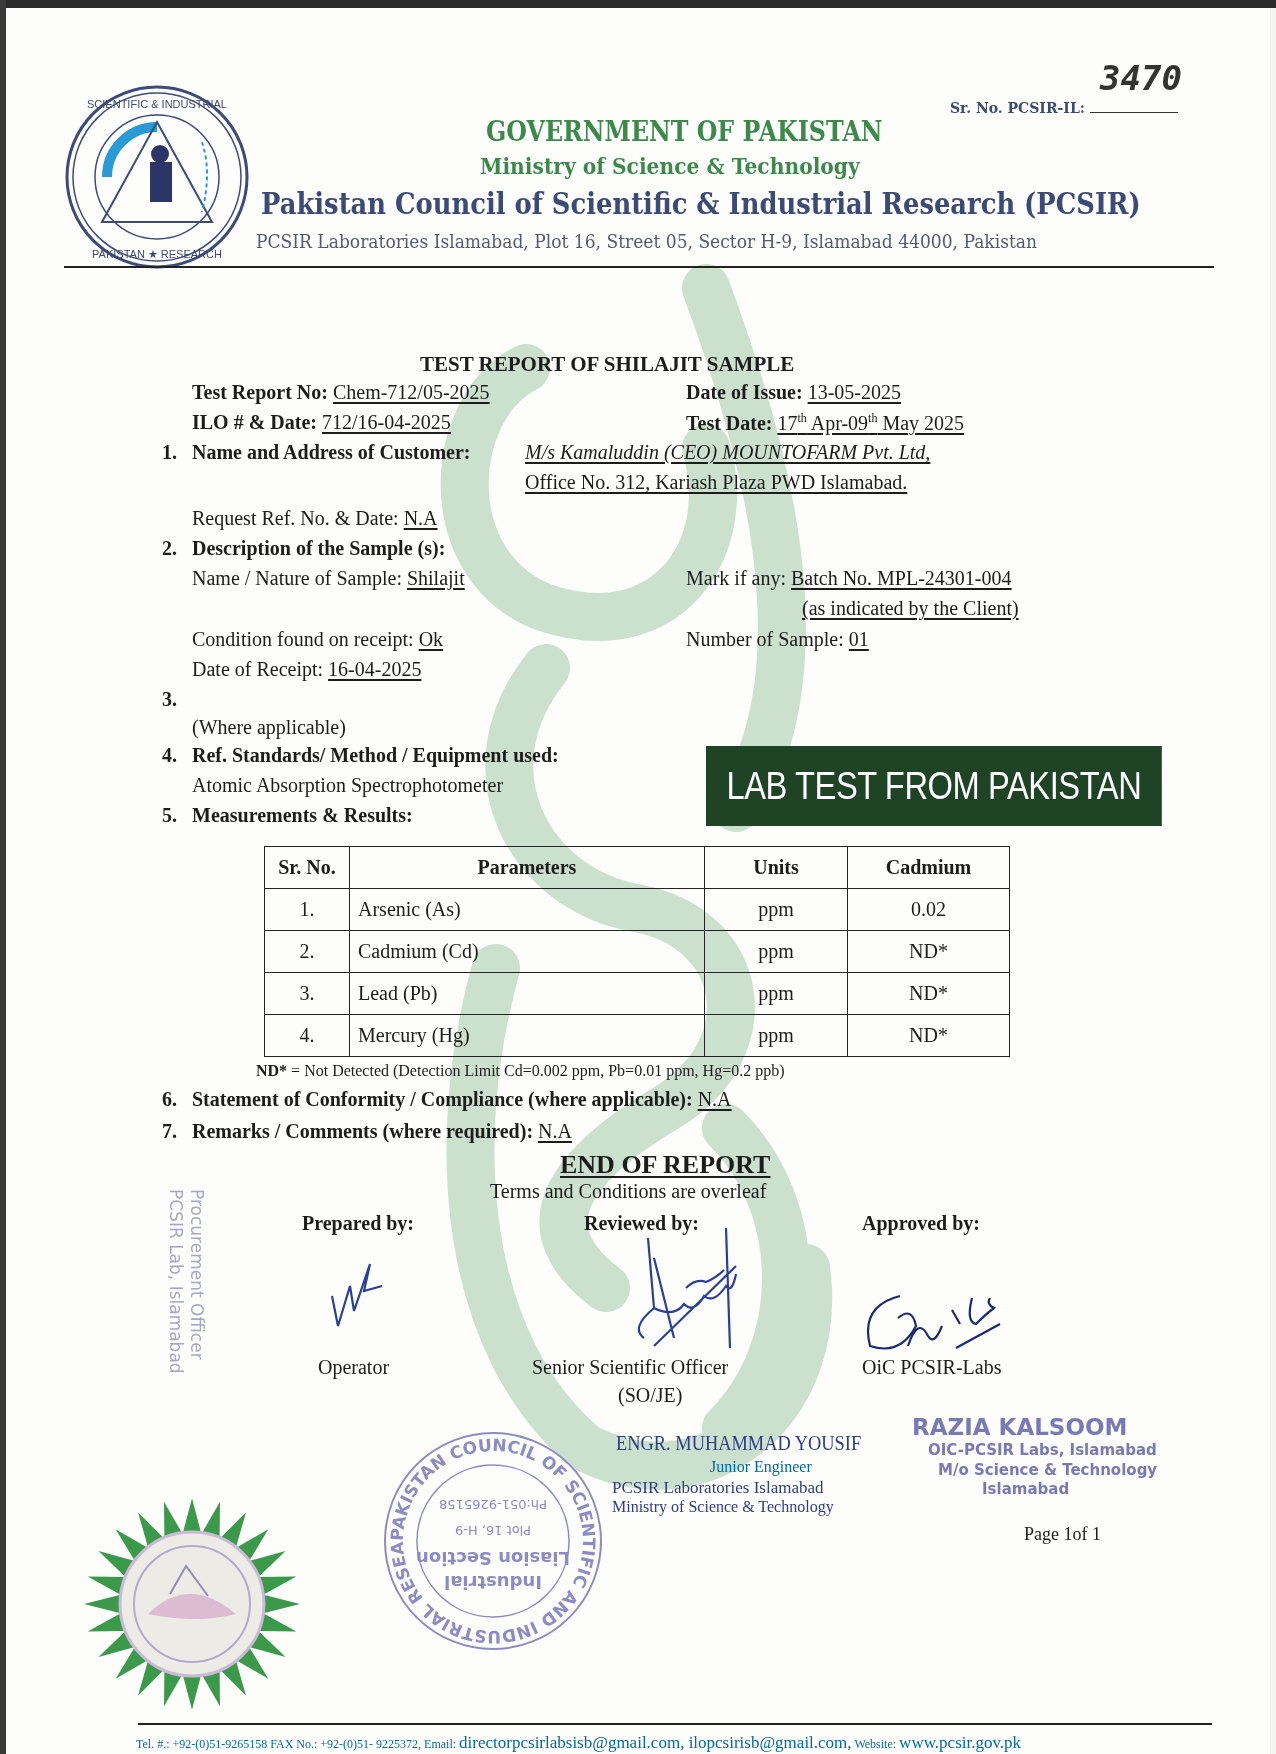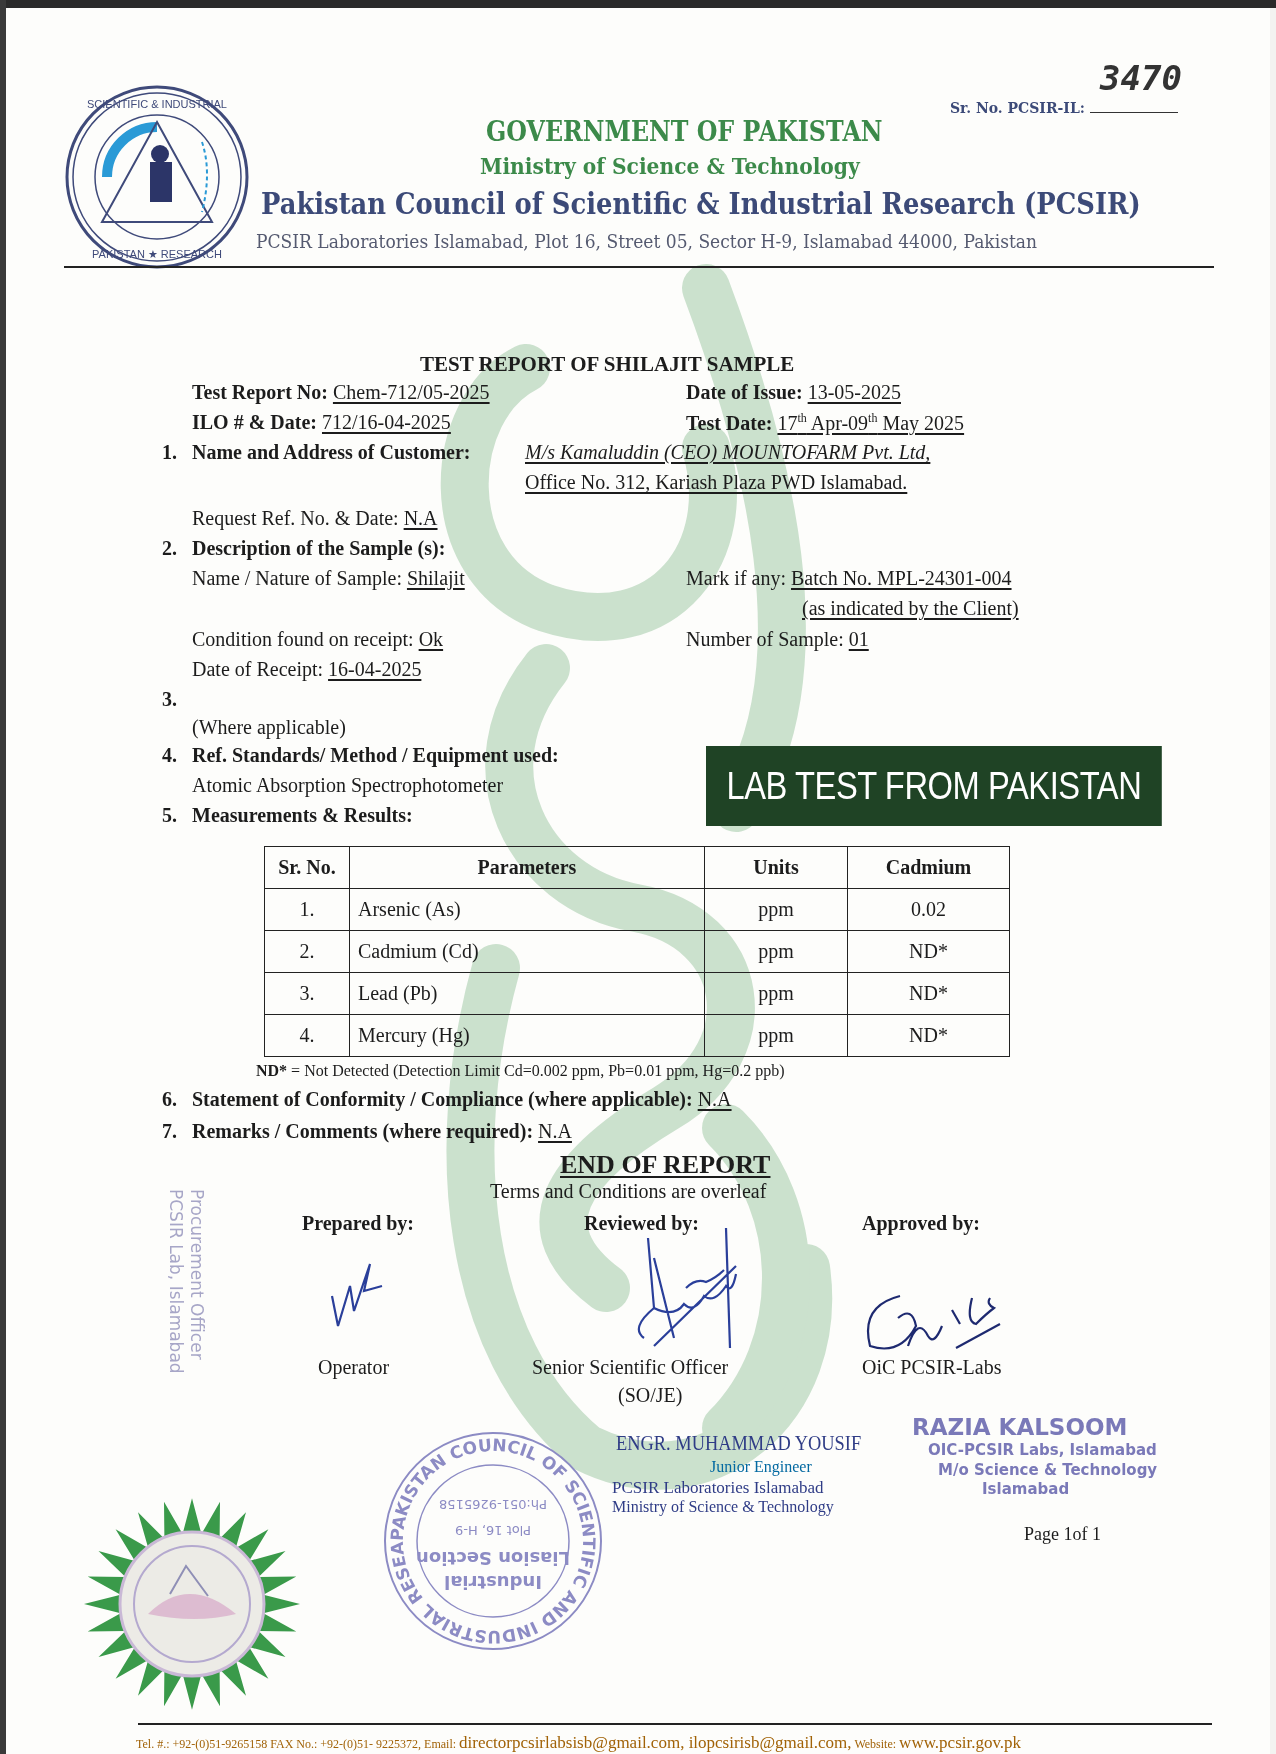--- a/index.html
+++ b/index.html
@@ -17,21 +17,21 @@
   .t20 { font-size:20px; }
   .lbl { font-weight:bold; font-size:20px; }
   table.res { position:absolute; left:258px; top:838px; border-collapse:collapse; font-size:20px; }
   table.res td, table.res th { border:1.5px solid #222; height:41px; padding:0 8px; }
   table.res th { font-weight:bold; }
   .banner { position:absolute; left:700px; top:738px; width:455px; height:80px; background:#1f4325;
             color:#fff; font-family:"Liberation Sans", sans-serif; font-size:38px; letter-spacing:-0.5px;
             display:flex; align-items:center; justify-content:center; transform:scaleX(0.86); transform-origin:left center; width:530px; }
   .stamp-text { color:#7a79b8; font-family:"DejaVu Sans", sans-serif; font-weight:bold; text-align:center; }
   .sig { stroke:#2a3f9a; fill:none; stroke-width:2.2; }
-  .footer { position:absolute; left:130px; top:1725px; font-size:12px; color:#a16207; white-space:nowrap; }
+  .footer { position:absolute; left:130px; top:1725px; font-size:12px; color:#0369a1; white-space:nowrap; }
   .footer .big { font-size:17px; }
 </style>
 </head>
 <body>
 
 <div class="topbar"></div>
 <div class="leftedge"></div>
 
 <div class="page">
 

